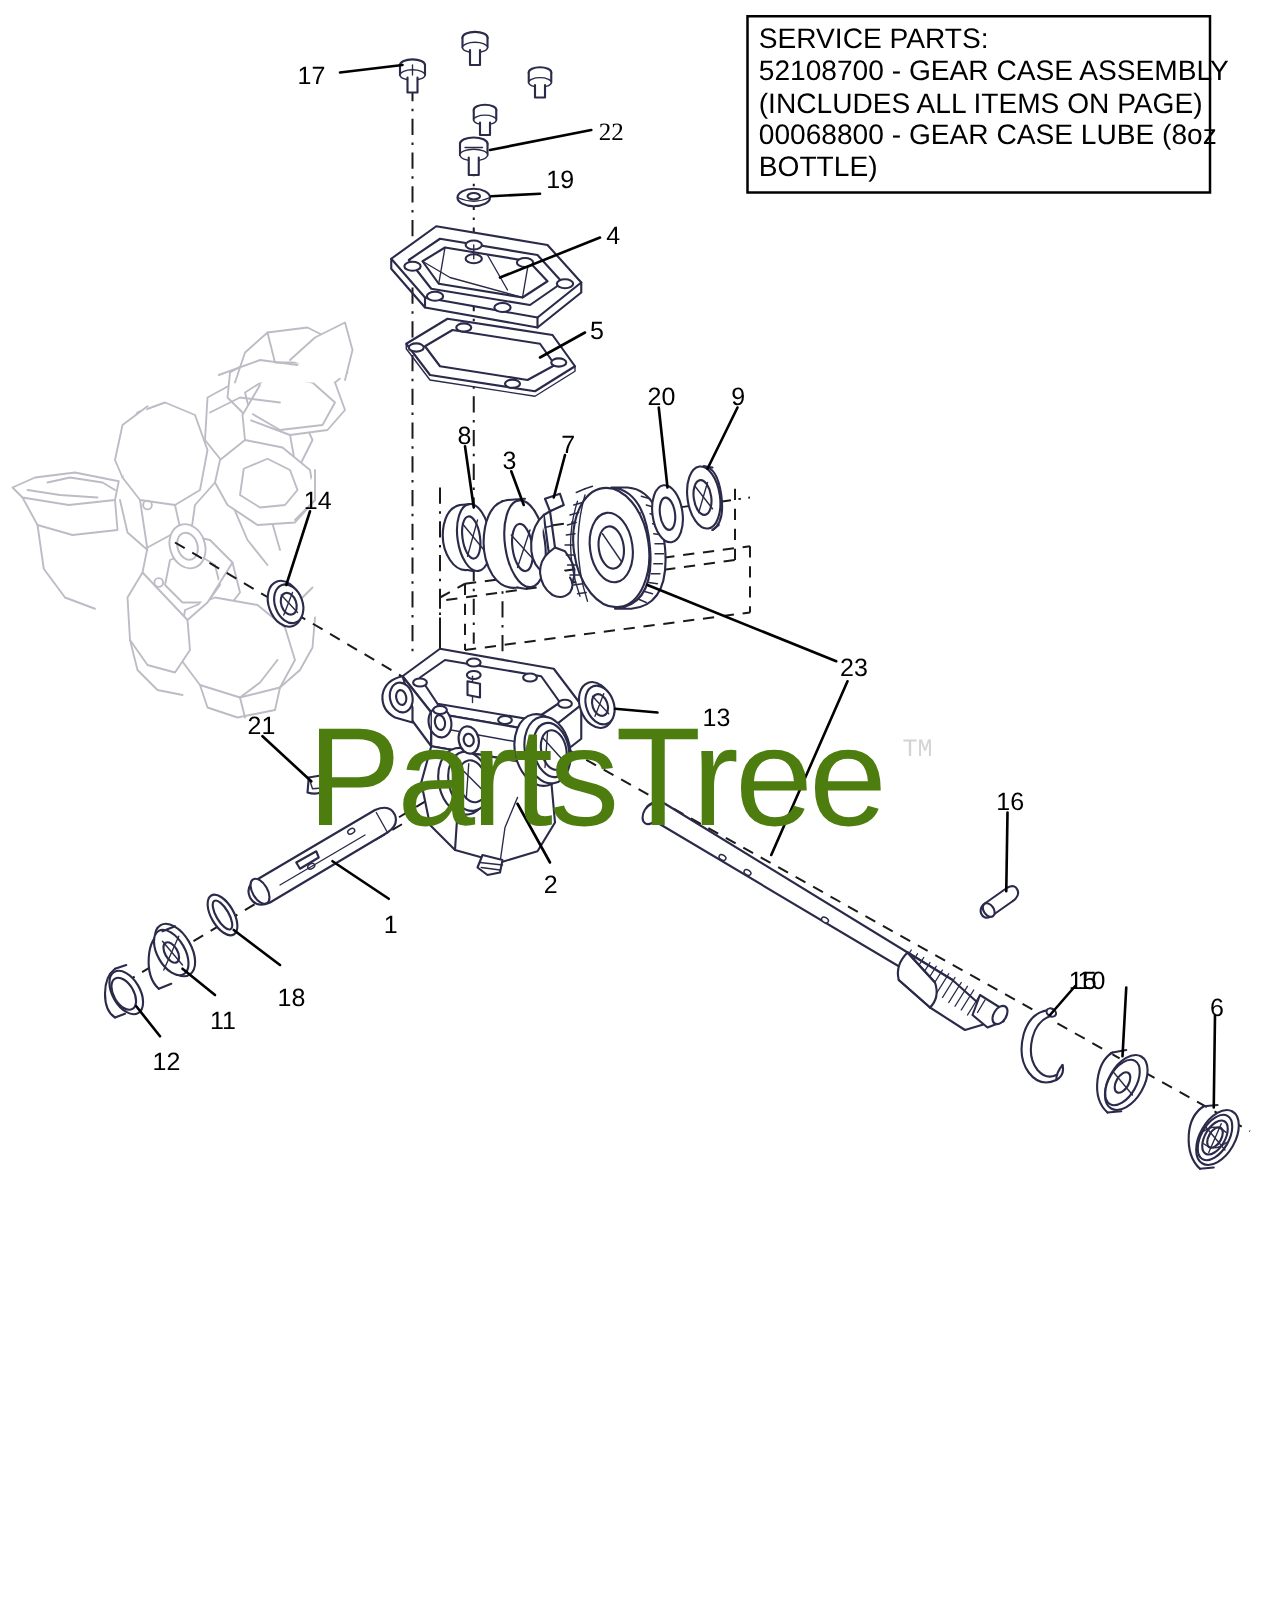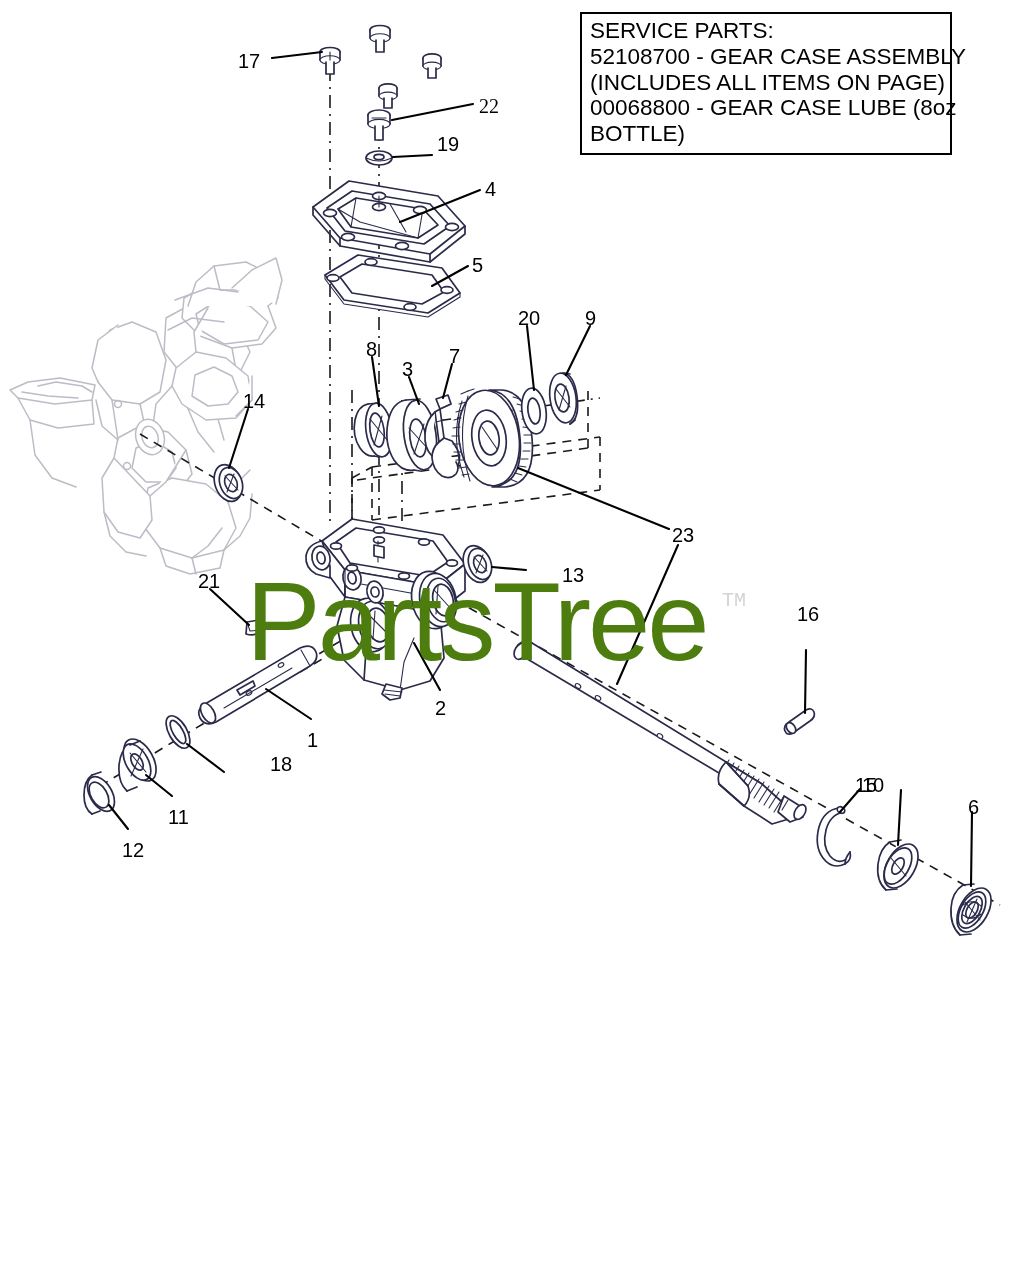--- a/index.html
+++ b/index.html
@@ -11,21 +11,21 @@
     position:absolute;
     font-family:"Liberation Sans",sans-serif;
     font-size:20px;
     color:#000;
     line-height:1;
     white-space:nowrap;
     user-select:none;
   }
   #service-box{
     position:absolute;
-    left:580px;top:12px;
+    left:597px;top:12px;
     width:372px;
     border:2px solid #000;
     background:#fff;
     box-sizing:border-box;
     padding:4px 6px 6px 8px;
     font-size:22.5px;
     line-height:1.145;
     color:#000;
     font-family:"Liberation Sans",sans-serif;
   }
@@ -577,24 +577,24 @@
       <div class="callout" style="left: 472px; top: 255px;">5</div>
       <div class="callout" style="left: 518px; top: 308px;">20</div>
       <div class="callout" style="left: 585px; top: 308px;">9</div>
       <div class="callout" style="left: 366px; top: 339px;">8</div>
       <div class="callout" style="left: 402px; top: 359px;">3</div>
       <div class="callout" style="left: 449px; top: 346px;">7</div>
       <div class="callout" style="left: 243px; top: 391px;">14</div>
       <div class="callout" style="left: 672px; top: 525px;">23</div>
       <div class="callout" style="left: 531px; top: 565px; margin-left: 31px;">13</div>
       <div class="callout" style="left: 198px; top: 571px;">21</div>
-      <div class="callout" style="left: 797px; top: 604px;">16</div>
+      <div class="callout" style="left: 797px; top: 632px;">16</div>
       <div class="callout" style="left: 435px; top: 698px;">2</div>
       <div class="callout" style="left: 307px; top: 730px;">1</div>
-      <div class="callout" style="left: 222px; top: 754px; margin-left: 48px;">18</div>
+      <div class="callout" style="left: 222px; top: 789px;">18</div>
       <div class="callout" style="left: 168px; top: 807px;">11</div>
       <div class="callout" style="left: 122px; top: 840px;">12</div>
       <div class="callout" style="left: 855px; top: 775px;">15</div>
       <div class="callout" style="left: 862px; top: 775px;">10</div>
       <div class="callout" style="left: 968px; top: 797px;">6</div>
     </div>
 
 </div>
 
 </body></html>

